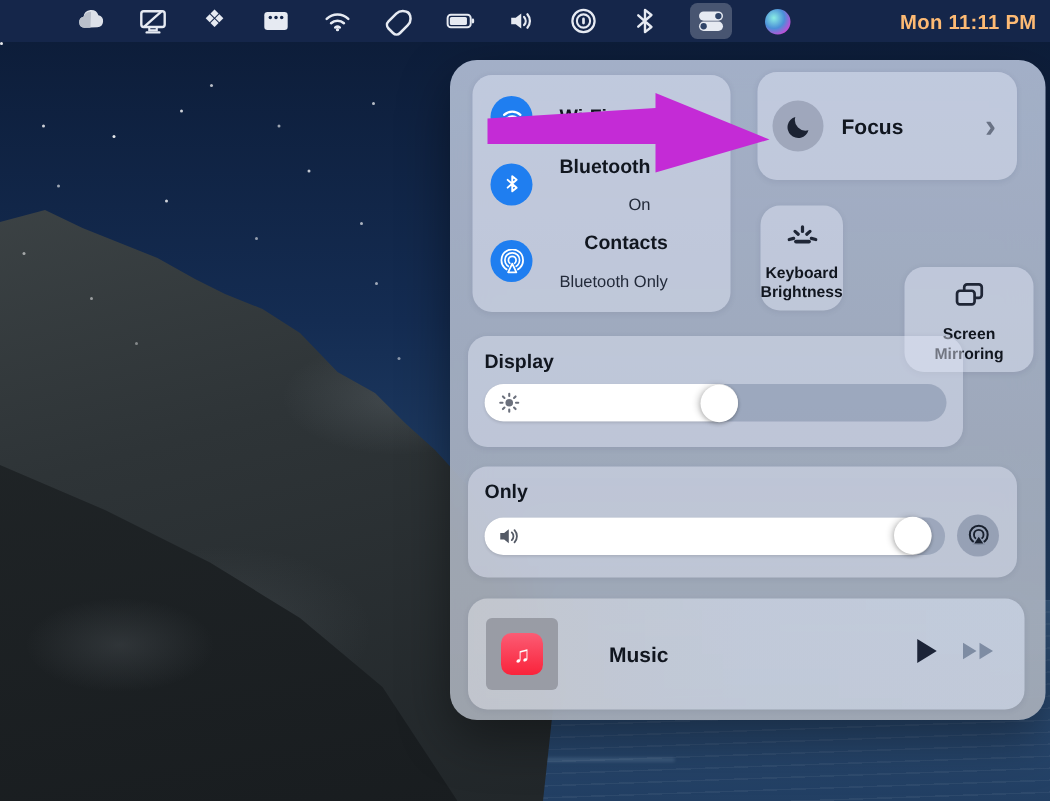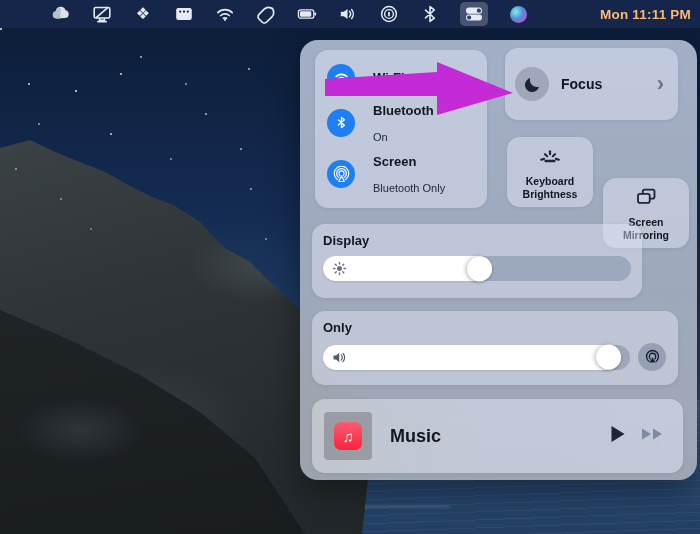--- a/index.html
+++ b/index.html
@@ -49,29 +49,29 @@
 
   
   .panel{position:absolute;left:300px;top:40px;width:397px;height:440px;border-radius:18px;
     background:linear-gradient(180deg,rgba(184,196,219,.88) 0%,rgba(176,184,199,.88) 60%,rgba(170,176,186,.9) 100%);
     box-shadow:0 12px 34px rgba(0,0,0,.4);backdrop-filter:blur(14px);z-index:5;}
   .card{position:absolute;border-radius:13px;background:rgba(228,234,248,.46);box-shadow:0 1px 4px rgba(20,30,60,.08);}
   .lbl{color:#11161f;font-weight:700;font-size:13px;}
   .sub{color:#232a3a;font-size:11px;margin-top:13px;}
 
   .card-toggles{left:15px;top:10px;width:172px;height:158px;display:flex;flex-direction:column;justify-content:space-around;padding:8px 0 8px 12px;box-sizing:border-box;}
-  .trow{display:flex;align-items:center;gap:18px;}
+  .trow{display:flex;align-items:center;gap:18px;text-align:right;}
   .badge{width:28px;height:28px;border-radius:50%;background:#1f7ef0;display:flex;align-items:center;justify-content:center;flex:0 0 28px;}
 
   .card-focus{left:205px;top:8px;width:173px;height:72px;display:flex;align-items:center;padding:0 10px;box-sizing:border-box;}
   .moon-badge{width:34px;height:34px;border-radius:50%;background:rgba(120,127,148,.45);display:flex;align-items:center;justify-content:center;flex:0 0 34px;}
   .focus-lbl{margin-left:12px;font-size:14px;flex:1;}
   .chev{color:rgba(35,42,60,.55);font-size:22px;font-weight:600;padding-right:4px;line-height:1;}
 
-  .card-sm{width:86px;height:70px;display:flex;flex-direction:column;align-items:center;justify-content:flex-start;padding-top:10px;box-sizing:border-box;gap:7px;}
+  .card-sm{width:55px;height:70px;display:flex;flex-direction:column;align-items:center;justify-content:flex-start;padding-top:10px;box-sizing:border-box;gap:7px;}
   .card-kb{left:207px;top:97px;}
   .card-mir{left:303px;top:114px;width:86px;margin-top:24px;}
   .sm-lbl{font-size:10.5px;font-weight:700;color:#11161f;text-align:center;line-height:1.2;width:70px;}
 
   .card-display{left:12px;top:184px;width:330px;height:74px;padding:9px 11px;box-sizing:border-box;}
   .card-sound{left:12px;top:271px;width:366px;height:74px;padding:9px 11px;box-sizing:border-box;}
   .slider-row{display:flex;align-items:center;margin-top:8px;gap:8px;}
   .track{height:25px;border-radius:13px;background:rgba(130,143,168,.55);position:relative;overflow:visible;}
   .track.display-track{width:344px;}
   .track.sound-track{width:307px;}
@@ -79,21 +79,21 @@
   .knob{position:absolute;right:0px;top:50%;transform:translateY(-50%);width:25px;height:25px;border-radius:50%;background:#fff;
         box-shadow:-2px 0 4px rgba(0,0,0,.16),0 1px 3px rgba(0,0,0,.2);}
   .slider-ic{margin-left:9px;display:flex;align-items:center;opacity:.8;}
   .airplay-btn{width:28px;height:28px;border-radius:50%;background:rgba(125,136,160,.6);display:flex;align-items:center;justify-content:center;}
 
   .card-music{left:12px;top:359px;width:371px;height:74px;display:flex;align-items:center;padding:0 12px;box-sizing:border-box;
     background:linear-gradient(90deg,rgba(203,206,213,.8) 0%,rgba(214,222,238,.62) 50%,rgba(222,231,248,.55) 100%);}
   .album{width:48px;height:48px;border-radius:4px;background:#999ca5;display:flex;align-items:center;justify-content:center;}
   .music-app{width:28px;height:28px;border-radius:7px;background:linear-gradient(180deg,#fb5c74 0%,#fa233b 100%);
     display:flex;align-items:center;justify-content:center;color:#fff;font-size:15px;line-height:1;}
-  .music-lbl{margin-left:18px;font-size:18px;flex:1;}
+  .music-lbl{margin-left:34px;font-size:14px;flex:1;}
   .transport{display:flex;align-items:center;gap:14px;padding-right:6px;}
 
   .arrow-svg{position:absolute;inset:0;z-index:7;pointer-events:none;}
 </style>
 </head>
 <body>
 
 <div class="desktop">
   <div class="ocean"></div>
   <div class="wave w1"></div>
@@ -214,21 +214,21 @@
       <span class="badge">
         <svg width="17" height="17" viewBox="0 0 16 16" fill="none" stroke="#fff" stroke-width="1.1">
             <circle cx="8" cy="7" r="2.4"></circle>
             <circle cx="8" cy="7" r="4.6"></circle>
             <circle cx="8" cy="7" r="6.8"></circle>
             <path d="M8 7 3.6 15.6h8.8z" fill="#1f7ef0" stroke="none"></path>
             <path d="M8 9.2 5.4 14.6h5.2z" stroke="#fff" stroke-width="1.1" fill="none" stroke-linejoin="round"></path>
           </svg>
       </span>
       <div>
-        <div class="lbl">Screen</div>
+        <div class="lbl">Contacts</div>
         <div class="sub">Bluetooth Only</div>
       </div>
     </div>
   </div>
 
   <div class="card card-focus">
     <span class="moon-badge">
       <svg width="19" height="19" viewBox="0 0 24 24">
           <path d="M20.2 14.9A9 9 0 0 1 9.1 3.8 9 9 0 1 0 20.2 14.9z" fill="#1c2333"></path>
         </svg>

